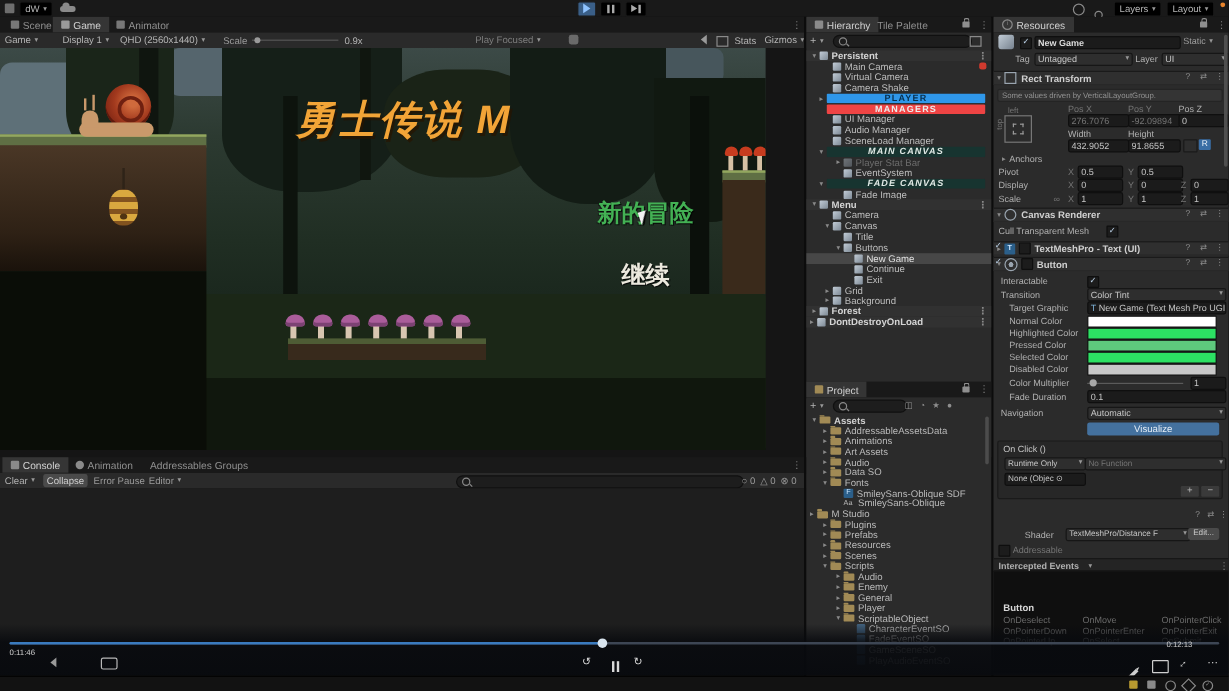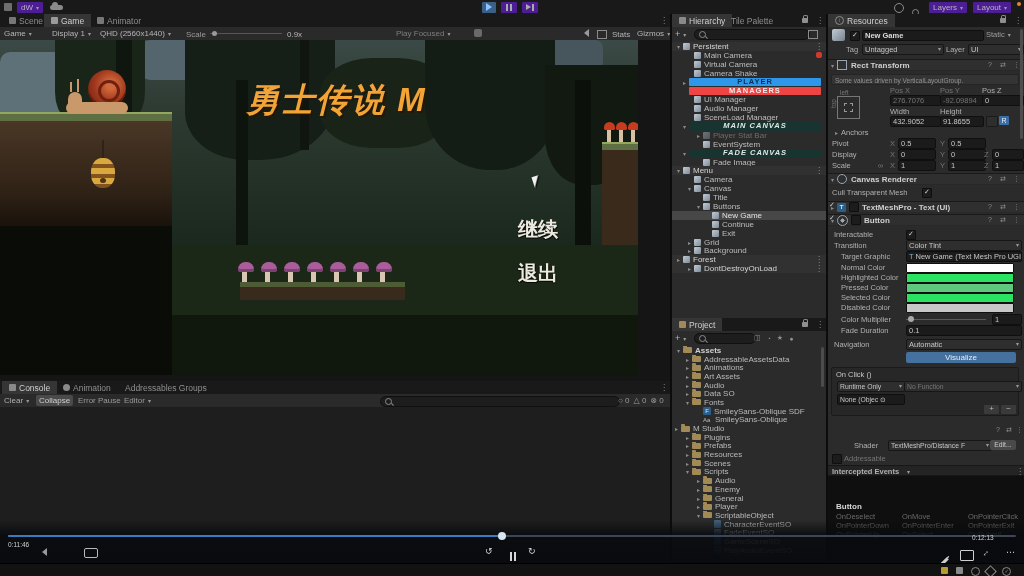--- a/index.html
+++ b/index.html
@@ -6,21 +6,21 @@
   #app{position:relative;width:1024px;height:576px;background:#1b1b1b;overflow:hidden;
        font-family:"Liberation Sans","DejaVu Sans",sans-serif;color:#bdbdbd;cursor:default}
   .a{position:absolute}
   .r{display:flex;align-items:center}
   
   .strip{background:#191919;border-bottom:1px solid #0e0e0e}
   .tab{display:inline-flex;align-items:center;height:13px;padding:0 7px;font-size:8.5px;color:#8f8f8f;white-space:nowrap}
   .tab.act{background:#353535;color:#d0d0d0}
   .tico{width:7px;height:7px;background:#777;border-radius:1px;margin-right:3px;flex:none}
   .kebab{color:#8a8a8a;font-size:8px}
-  .btnp{background:#4c1d95;border:1px solid #1a1a1a;border-radius:2px;color:#b5b5b5;font-size:8px;
+  .btnp{background:#000000;border:1px solid #1a1a1a;border-radius:2px;color:#b5b5b5;font-size:8px;
         display:inline-flex;align-items:center;padding:0 4px;height:11px;white-space:nowrap}
   .car{font-size:6px;color:#999;margin-left:3px}
   
   .fld{position:absolute;background:#1b1b1b;border:1px solid #0f0f0f;border-radius:2px;color:#c6c6c6;
        font-size:7.5px;line-height:9px;height:9px;padding:0 2px;overflow:hidden;white-space:nowrap}
   .dd{display:flex;justify-content:space-between;align-items:center;background:#2e2e2e;border-color:#161616}
   .lbl{position:absolute;font-size:7.5px;color:#b0b0b0;line-height:9px;white-space:nowrap}
   .dim{color:#757575!important}
   .comph{position:absolute;left:0;width:196px;height:12px;background:#2f2f2f;border-top:1px solid #1a1a1a;
          border-bottom:1px solid #282828;display:flex;align-items:center;font-size:8px;font-weight:bold;color:#cfcfcf;box-sizing:border-box}
@@ -28,21 +28,21 @@
   .chk{position:absolute;width:8px;height:8px;background:#1c1c1c;border:1px solid #0e0e0e;border-radius:1px}
   .chk.on:after{content:"✓";position:absolute;left:1px;top:-1px;font-size:7px;color:#bcd2e8}
   .sw{position:absolute;height:8px;border:1px solid #101010;border-radius:1px}
   .arw{width:9px;text-align:center;color:#8a8a8a;font-size:6px;flex:none}
   
   .hr{display:flex;align-items:center;height:8.9px;font-size:8px;color:#bdbdbd;white-space:nowrap;overflow:hidden}
   .hr.sel{background:#474747;color:#e2e2e2}
   .hr.dimr{color:#6d6d6d}
   .goi{width:7px;height:7px;background:linear-gradient(135deg,#c2ccd6,#7e8a96);border-radius:1px;margin-right:3px;flex:none}
   .dimr .goi{opacity:.45}
-  .scene-row{background:#313131;font-weight:normal;color:#d4d4d4}
+  .scene-row{background:#313131;font-weight:bold;color:#d4d4d4}
   .bar{flex:1;margin-right:5px;text-align:center;font-size:7.5px;font-weight:bold;letter-spacing:1px;border-radius:1px;line-height:8.5px}
   .bar.blue{background:#2f97ea;color:#07304f}
   .bar.black{background:#ef4444;color:#ececec}
   .bar.teal{background:#173430;color:#dfe8e4;font-style:italic}
   .pr{display:flex;align-items:center;height:8.7px;font-size:8px;color:#b9b9b9;white-space:nowrap;overflow:hidden}
   .fold{width:9px;height:6px;background:#a18a55;border-radius:1px;position:relative;margin-right:3px;flex:none}
   .fold:before{content:"";position:absolute;top:-2px;left:0;width:4px;height:2px;background:#a18a55;border-radius:1px 1px 0 0}
   .sicn{width:7px;height:8px;background:#41607c;border-radius:1px;margin-right:3px;flex:none}
   .ficn{width:8px;height:8px;background:#2b5f8a;border-radius:1px;color:#cfe8ff;font-size:6px;line-height:8px;text-align:center;margin-right:3px;flex:none}
   .aicn{width:10px;font-size:6px;color:#bbb;margin-right:2px;flex:none}
@@ -209,22 +209,22 @@
       <div class="a" style="left:604px;top:80px;width:34px;height:24px">
         <div class="a" style="left:3px;top:8px;width:4px;height:14px;background:#d6c1a4"></div>
           <div class="a" style="left:0;top:2px;width:11px;height:8px;background:#c73c1f;border-radius:6px 6px 2px 2px"></div>
         <div class="a" style="left:15px;top:8px;width:4px;height:14px;background:#d6c1a4"></div>
           <div class="a" style="left:12px;top:2px;width:11px;height:8px;background:#c73c1f;border-radius:6px 6px 2px 2px"></div>
         <div class="a" style="left:27px;top:8px;width:4px;height:14px;background:#d6c1a4"></div>
           <div class="a" style="left:24px;top:2px;width:11px;height:8px;background:#c73c1f;border-radius:6px 6px 2px 2px"></div>
       </div>
 
       <div class="a" style="left: 246px; top: 38px; width: 240px; font-size: 33px; font-weight: bold; font-style: italic; letter-spacing: 2px; text-shadow: rgba(40, 20, 0, 0.7) 2px 2px 0px; color: rgb(242, 164, 55);">勇士传说 M</div>
+      <div class="menuTxt" style="left: 468px; top: 124px; color: rgb(67, 177, 84);">新的冒险</div>
       <div class="menuTxt" style="left:468px;top:176px;color:#ece9de">继续</div>
-      <div class="menuTxt" style="left:468px;top:220px;color:#ece9de">退出</div>
 
       <div class="a" style="left:533px;top:136px;width:0;height:0;border-left:7px solid #f2f2f2;border-bottom:11px solid transparent;border-top:0 solid transparent;filter:drop-shadow(1px 1px 0 #000);transform:rotate(-18deg)"></div>
     </div>
   </div>
 
   <div class="a strip" style="left:0;top:381px;width:672px;height:13px">
     <div class="tab act a" style="left:2px">
         <span class="tico" style="background:#8a8a8a"></span>
         <span>Console</span>
       </div>
@@ -398,21 +398,21 @@
           <span class="arw">▸</span>
           <span class="goi"></span>
           <span>Background</span>
         </div>
       <div class="hr scene-row" style="padding-left:2px">
           <span class="arw">▸</span>
           <span class="goi"></span>
           <span>Forest</span>
           <span class="kebab" style="margin-left:auto;margin-right:3px">⋮</span>
         </div>
-      <div class="hr scene-row" style="padding-left:13px">
+      <div class="hr scene-row" style="padding-left:0">
           <span class="arw">▸</span>
           <span class="goi"></span>
           <span>DontDestroyOnLoad</span>
           <span class="kebab" style="margin-left:auto;margin-right:3px">⋮</span>
         </div>
     </div>
   </div>
 
   <div class="a strip" style="left:672px;top:318px;width:154px;height:13px">
     <div class="tab act a" style="left:0">

